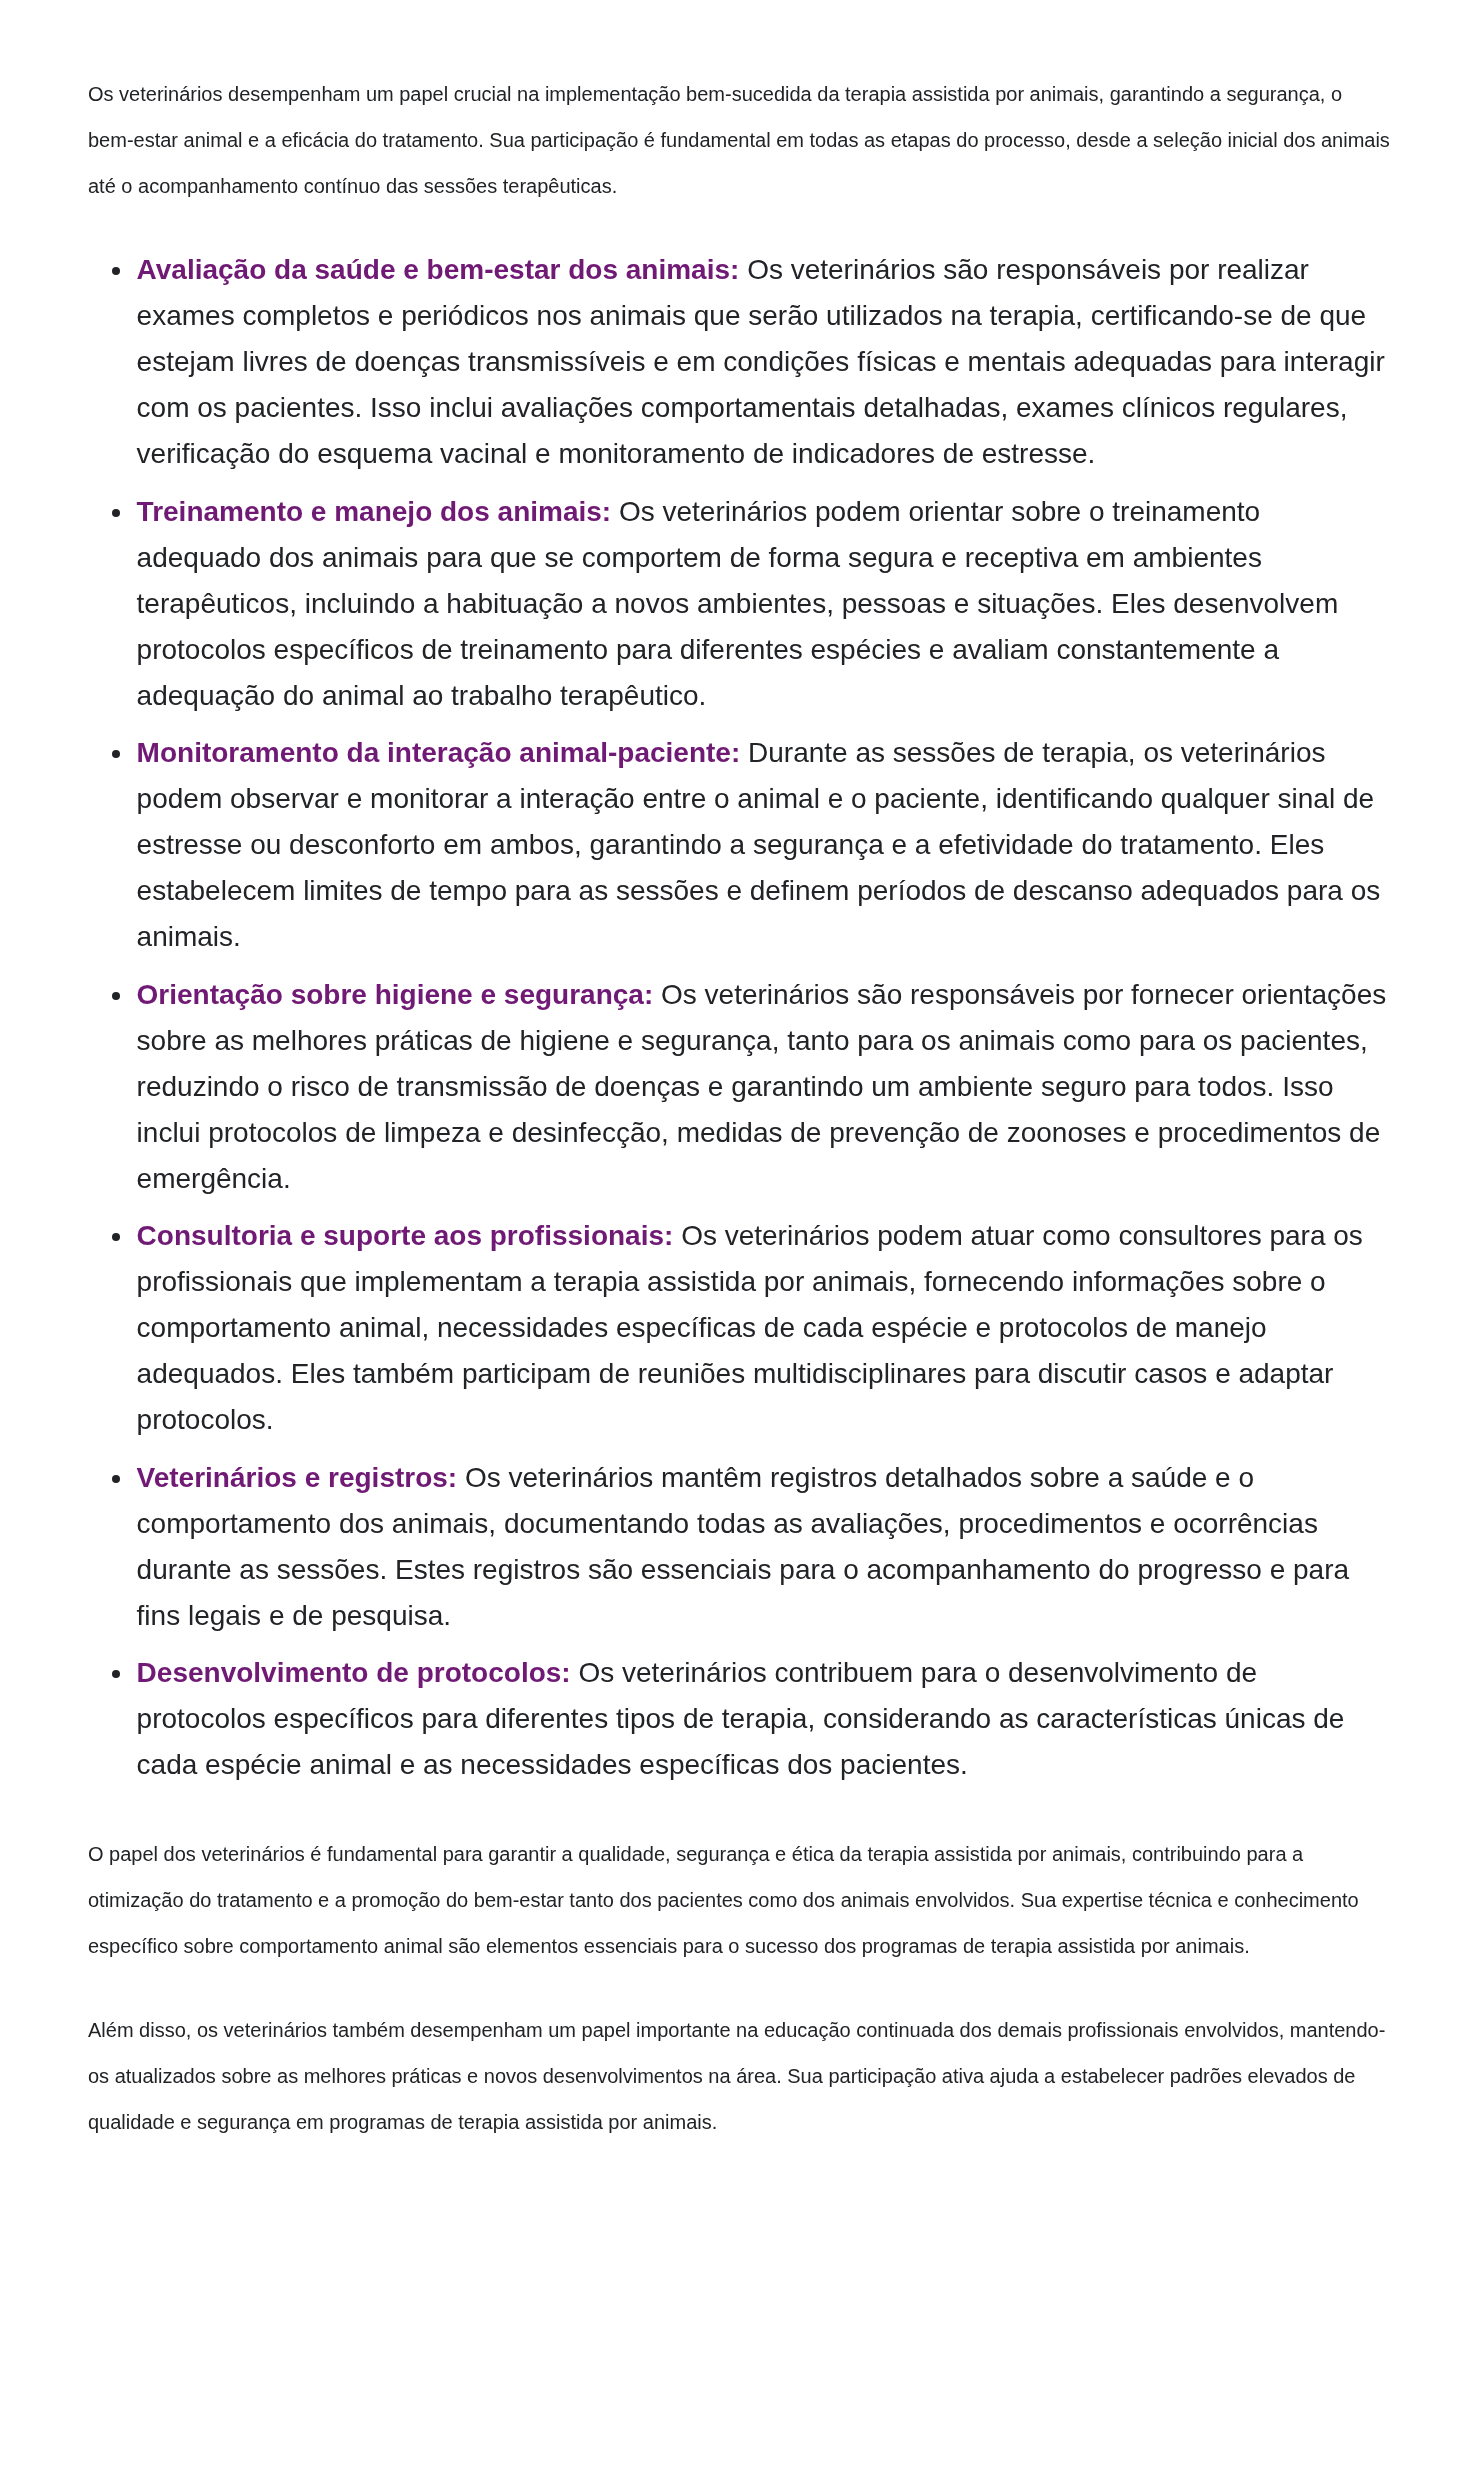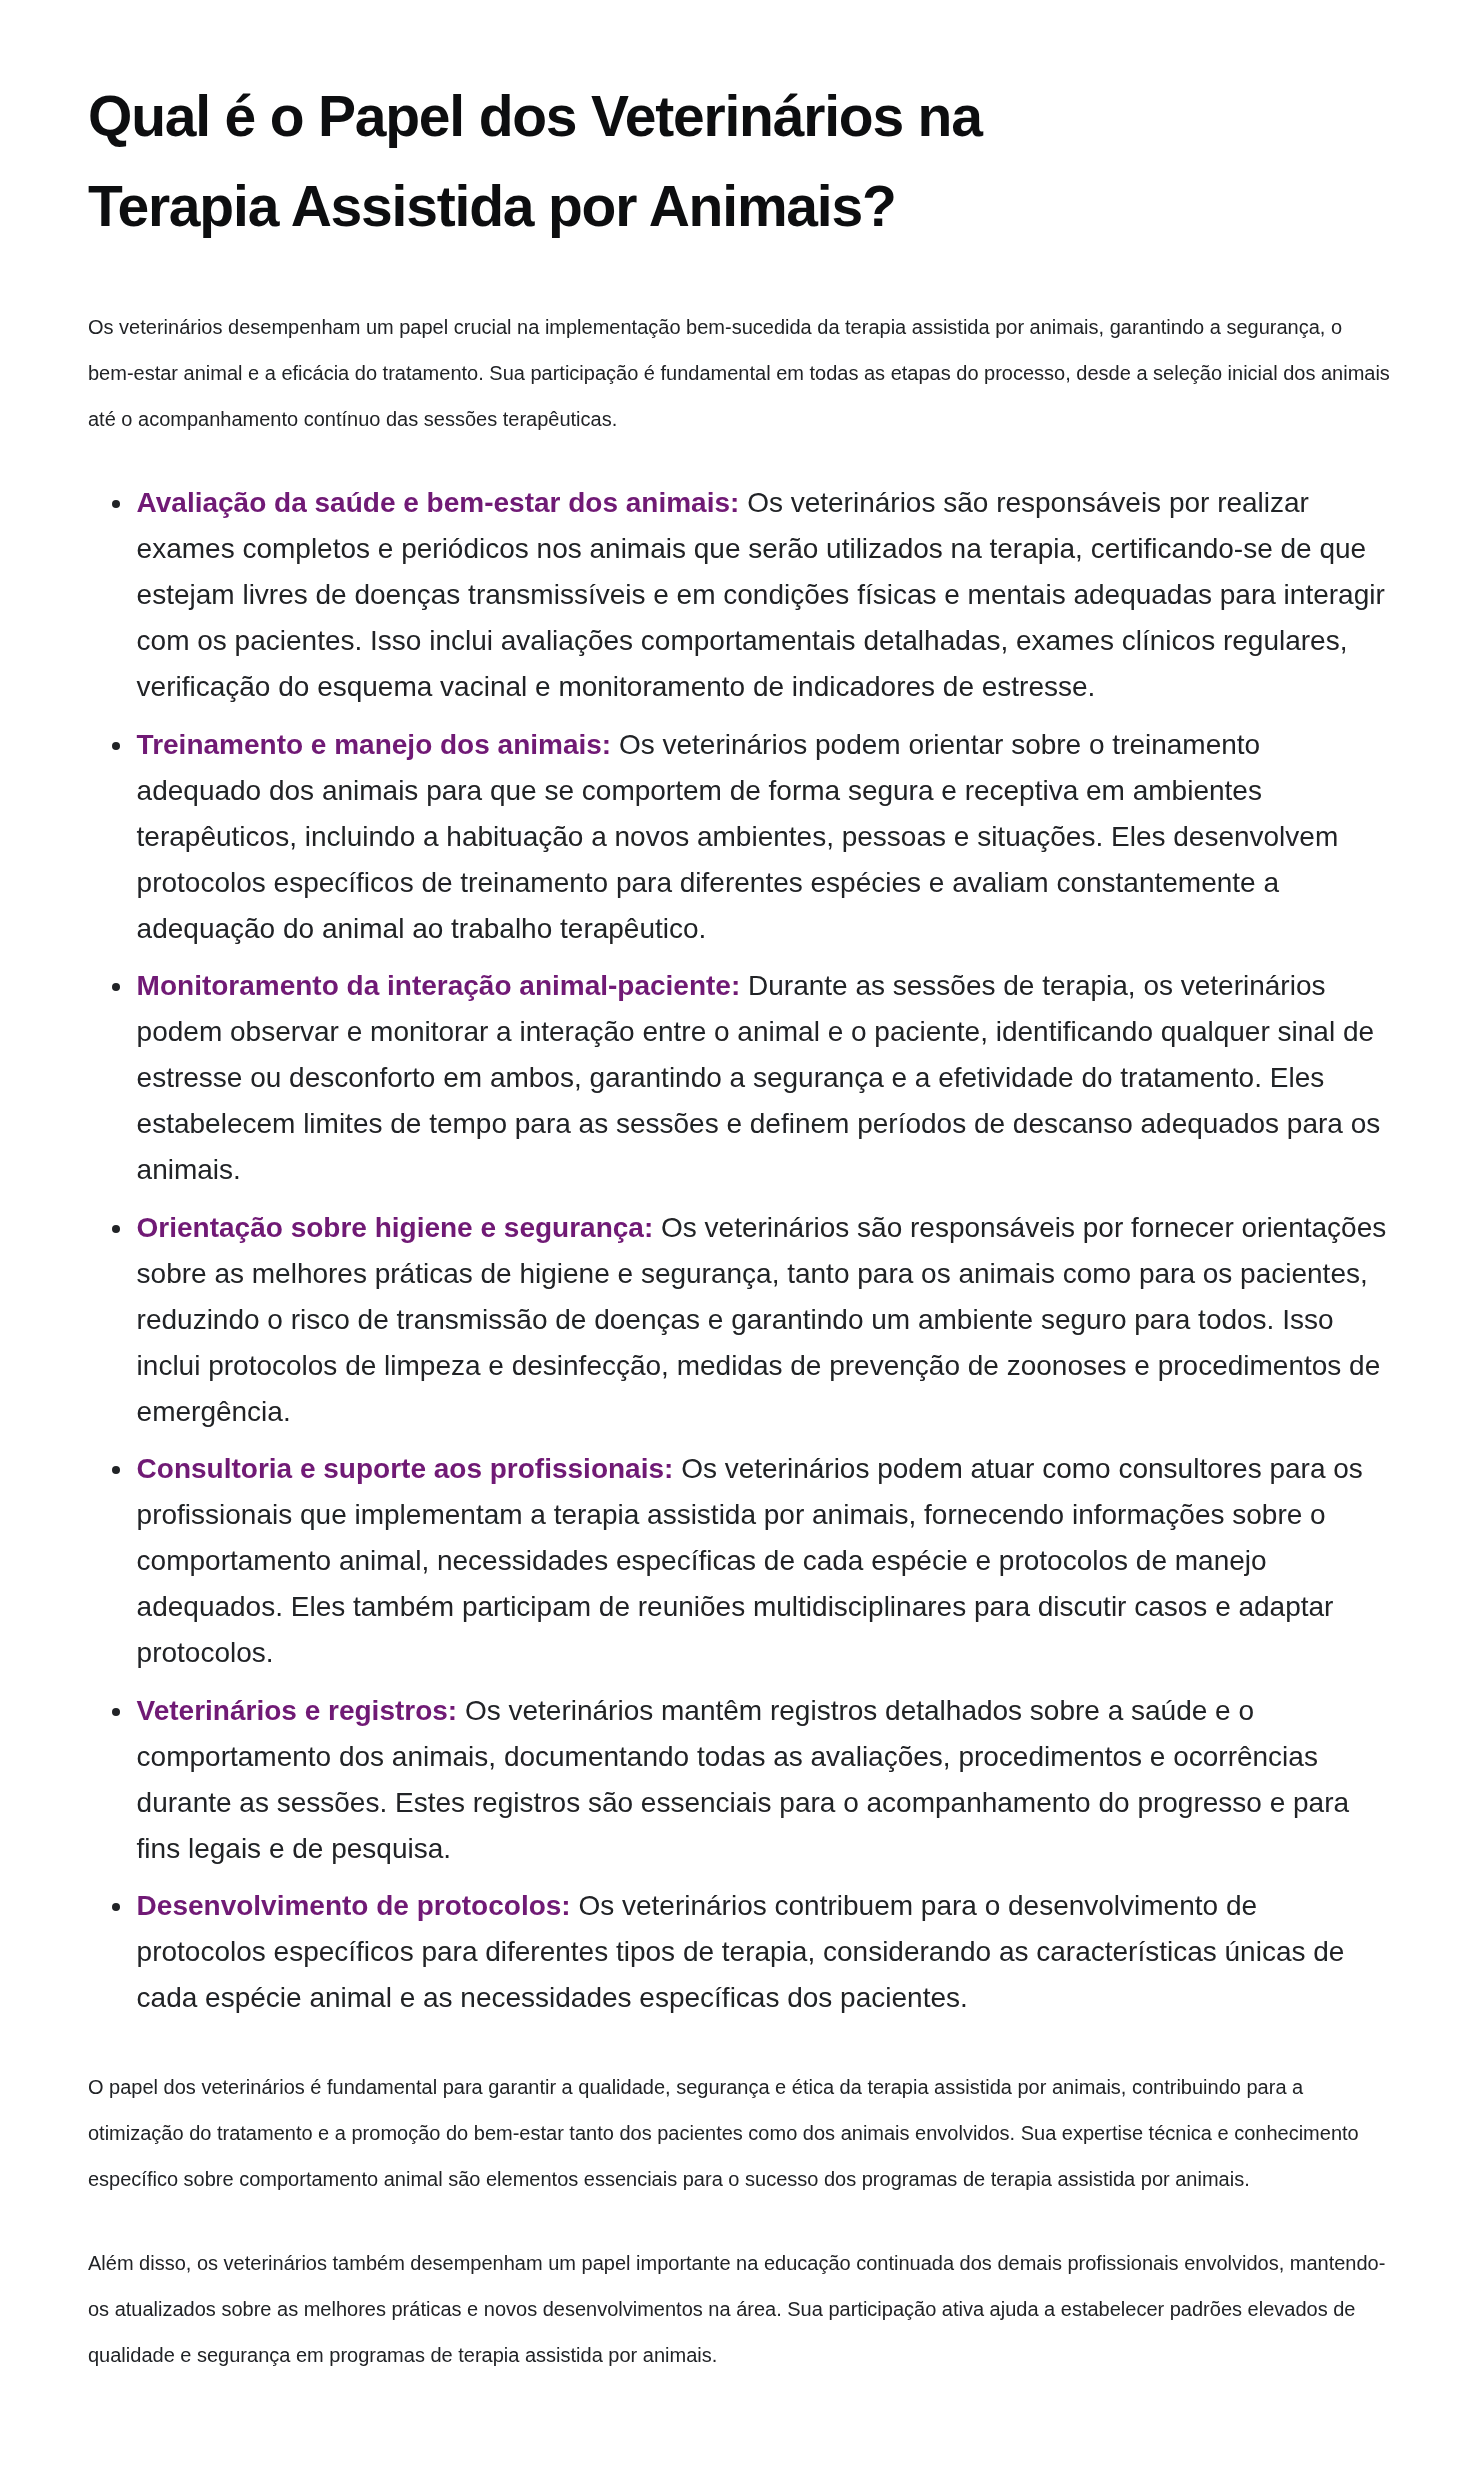--- a/index.html
+++ b/index.html
@@ -49,24 +49,20 @@
   .item-term {
     font-weight: 700;
     color: #701a75;
   }
 </style>
 </head>
 <body>
 
 <div class="page">
 
-  <h1 class="page-title">
-    <span class="title-line">Qual é o Papel dos Veterinários na</span>
-    <span class="title-line">Terapia Assistida por Animais?</span>
-  </h1>
 
   <p class="body-paragraph">Os veterinários desempenham um papel crucial na implementação bem-sucedida da terapia assistida por animais, garantindo a segurança, o bem-estar animal e a eficácia do tratamento. Sua participação é fundamental em todas as etapas do processo, desde a seleção inicial dos animais até o acompanhamento contínuo das sessões terapêuticas.</p>
 
   <ul class="responsibilities-list">
     <li>
       <span class="item-term">Avaliação da saúde e bem-estar dos animais:</span><span> Os veterinários são responsáveis por realizar exames completos e periódicos nos animais que serão utilizados na terapia, certificando-se de que estejam livres de doenças transmissíveis e em condições físicas e mentais adequadas para interagir com os pacientes. Isso inclui avaliações comportamentais detalhadas, exames clínicos regulares, verificação do esquema vacinal e monitoramento de indicadores de estresse.</span>
     </li>
     <li>
       <span class="item-term">Treinamento e manejo dos animais:</span><span> Os veterinários podem orientar sobre o treinamento adequado dos animais para que se comportem de forma segura e receptiva em ambientes terapêuticos, incluindo a habituação a novos ambientes, pessoas e situações. Eles desenvolvem protocolos específicos de treinamento para diferentes espécies e avaliam constantemente a adequação do animal ao trabalho terapêutico.</span>
     </li>

